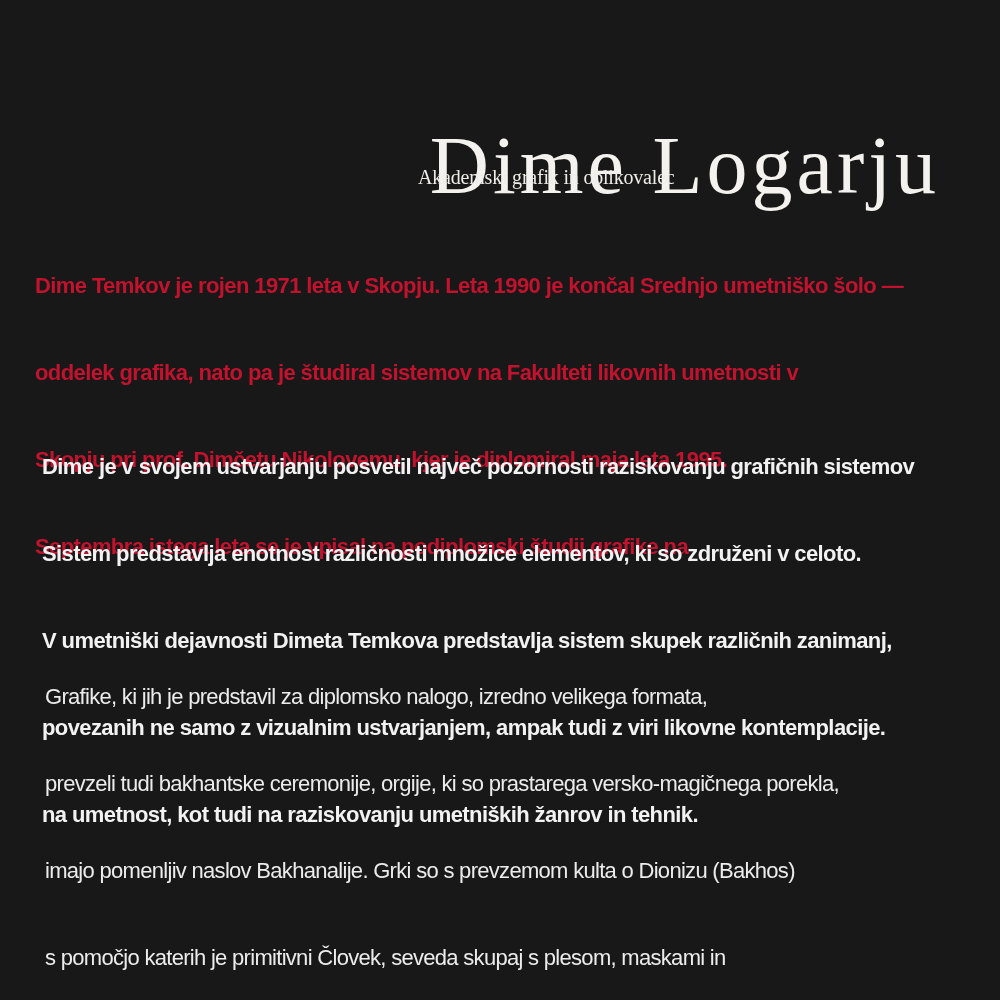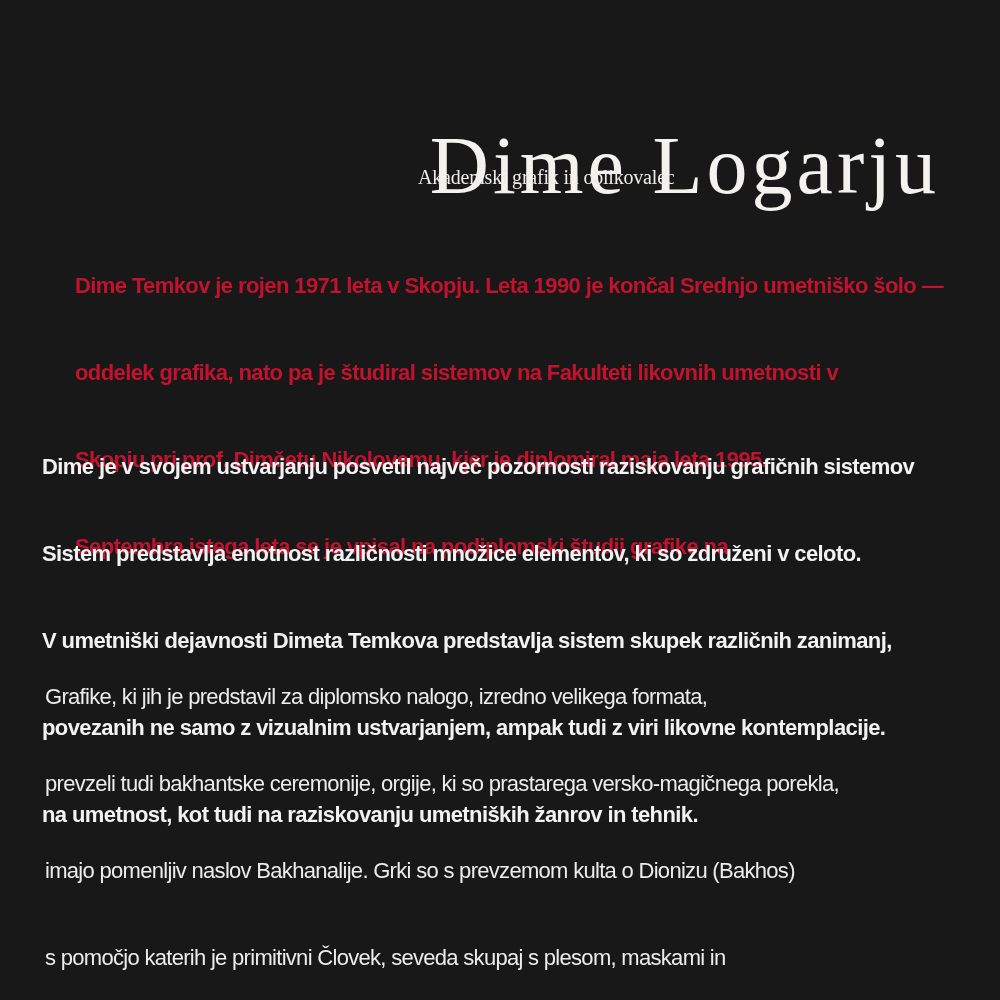--- a/index.html
+++ b/index.html
@@ -51,21 +51,20 @@
     white-space: pre;
   }
   .bio-red {
     top: 213px;
     left: 35px;
     font-size: 22px;
     font-weight: 700;
     letter-spacing: -0.6px;
     line-height: 29px;
     color: #c1122e;
-    margin-left: 40px;
   }
   .para-bold {
     top: 394px;
     left: 42px;
     font-size: 22px;
     font-weight: 700;
     letter-spacing: -0.6px;
     line-height: 29px;
     color: #f2f2f2;
   }

